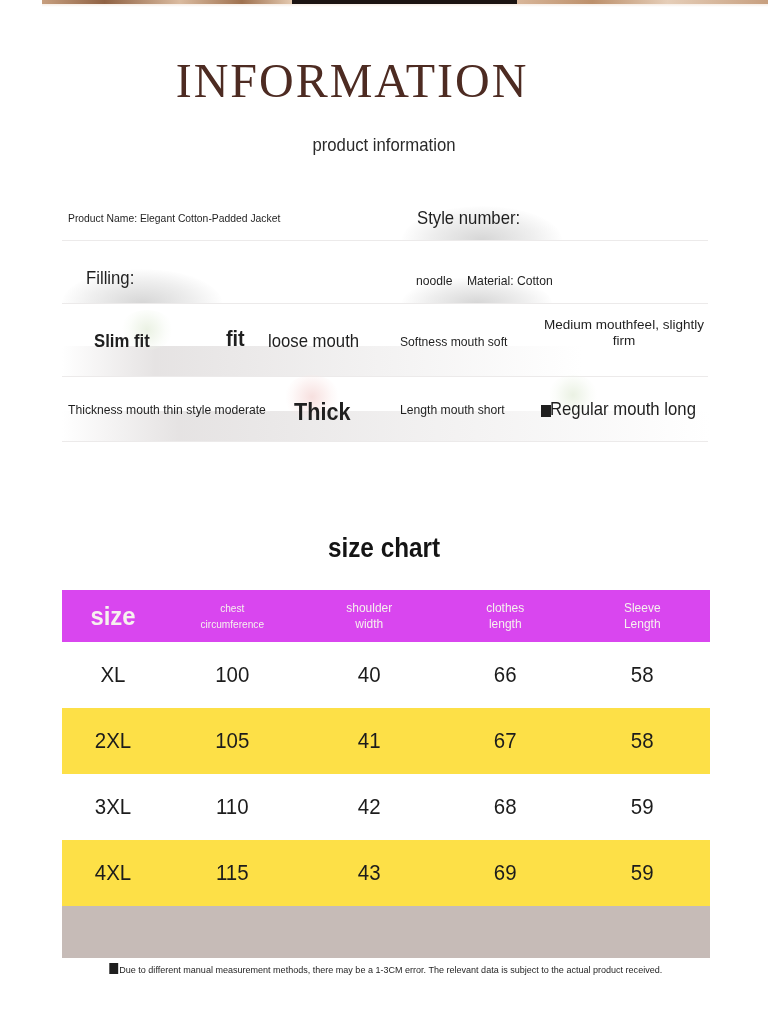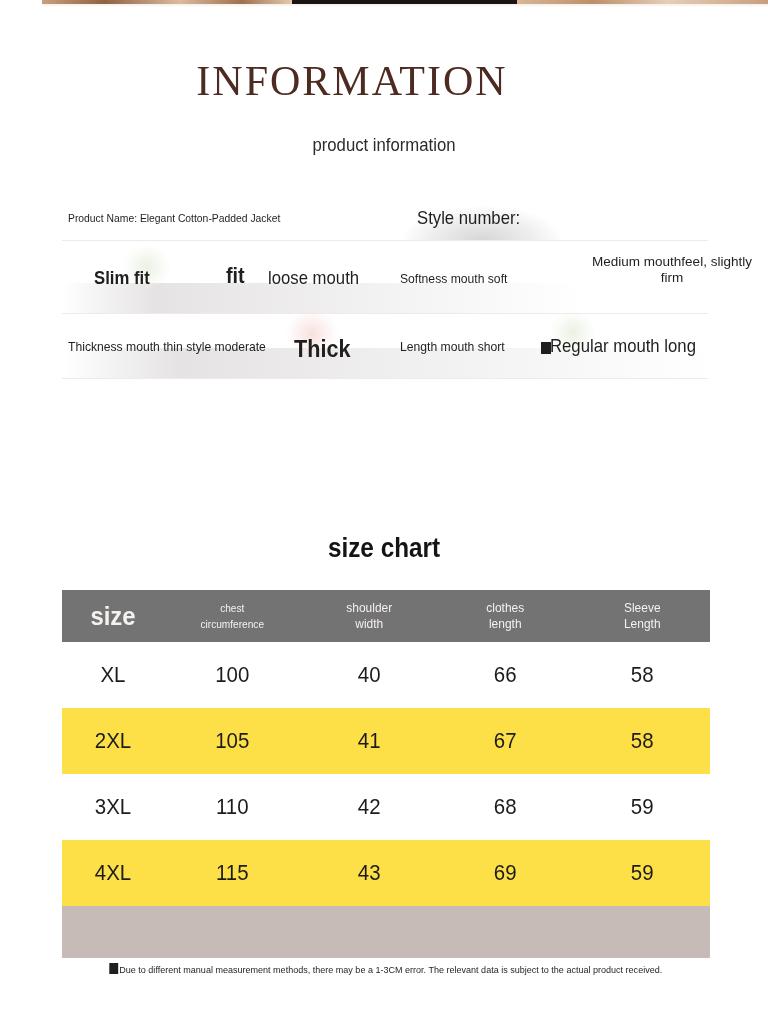--- a/index.html
+++ b/index.html
@@ -46,21 +46,21 @@
     background: linear-gradient(180deg,#f6ede5,#ffffff);
   }
 
   
   .title {
     position: absolute;
     left: 0; top: 47px;
     width: 704px;
     text-align: center;
     font-family: "Liberation Serif", serif;
-    font-size: 42px;
+    font-size: 48px;
     line-height: 68px;
     letter-spacing: 2px;
     color: #4d2b22;
     font-weight: 400;
   }
   .subtitle {
     position: absolute;
     left: 0; top: 133px;
     width: 768px;
     text-align: center;
@@ -144,21 +144,21 @@
     left: 62px; top: 590px;
     width: 648px;
   }
   .trow {
     display: flex;
     align-items: center;
     box-sizing: border-box;
   }
   .trow.head {
     height: 52px;
-    background: #737373;
+    background: #d946ef;
     color: #f6f1ee;
   }
   .trow.body { height: 66px; color: #1c1c1c; }
   .trow.alt  { background: #fde047; }
   .trow.blank { height: 52px; background: #c6bbb7; }
 
   .tcell {
     flex: 1;
     text-align: center;
     font-size: 22px;
@@ -219,29 +219,36 @@
 <div class="subtitle">product information</div>
 
 <div class="info-block">
 
   <div class="info-row r1">
     <div class="shade" style="left:340px;width:160px;"></div>
     <div class="cell t-sm" style="left:6px;top:16px;">Product Name: Elegant Cotton-Padded Jacket</div>
     <div class="cell t-lg" style="left:355px;top:11px;">Style number:</div>
   </div>
 
+  <div class="info-row r2">
+    <div class="shade" style="left:0px;width:160px;"></div>
+    <div class="shade" style="left:340px;width:150px;height:26px;"></div>
+    <div class="cell t-lg" style="left:24px;top:26px;">Filling:</div>
+    <div class="cell t-md" style="left:354px;top:32px;">noodle</div>
+    <div class="cell t-md" style="left:405px;top:32px;">Material: Cotton</div>
+  </div>
 
   <div class="info-row r3">
     <div class="band" style="left:0px;width:520px;"></div>
     <div class="tint-green" style="left:58px;top:6px;width:54px;height:40px;"></div>
     <div class="cell t-lg" style="left:32px;top:26px;font-weight:700;">Slim fit</div>
     <div class="cell t-xl" style="left:164px;top:22px;">fit</div>
     <div class="cell t-lg" style="left:206px;top:26px;">loose mouth</div>
     <div class="cell t-md" style="left:338px;top:30px;">Softness mouth soft</div>
-    <div class="cell t-wrap" style="left:482px;top:13px;width:160px;transform:none;margin-left:48px;">Medium mouthfeel, slightly firm</div>
+    <div class="cell t-wrap" style="left:482px;top:13px;width:160px;transform:none;">Medium mouthfeel, slightly firm</div>
   </div>
 
   <div class="info-row r4">
     <div class="band" style="left:0px;width:648px;"></div>
     <div class="tint-pink" style="left:222px;top:-2px;width:56px;height:44px;"></div>
     <div class="tint-green" style="left:486px;top:-2px;width:50px;height:40px;"></div>
     <div class="cell t-md" style="left:6px;top:25px;">Thickness mouth thin style moderate</div>
     <div class="cell t-xl" style="left:232px;top:21px;font-size:24px;">Thick</div>
     <div class="cell t-md" style="left:338px;top:25px;">Length mouth short</div>
     <span class="cell" style="left:477px;top:25px;z-index:3;"><i class="tofu-mid"></i></span>

